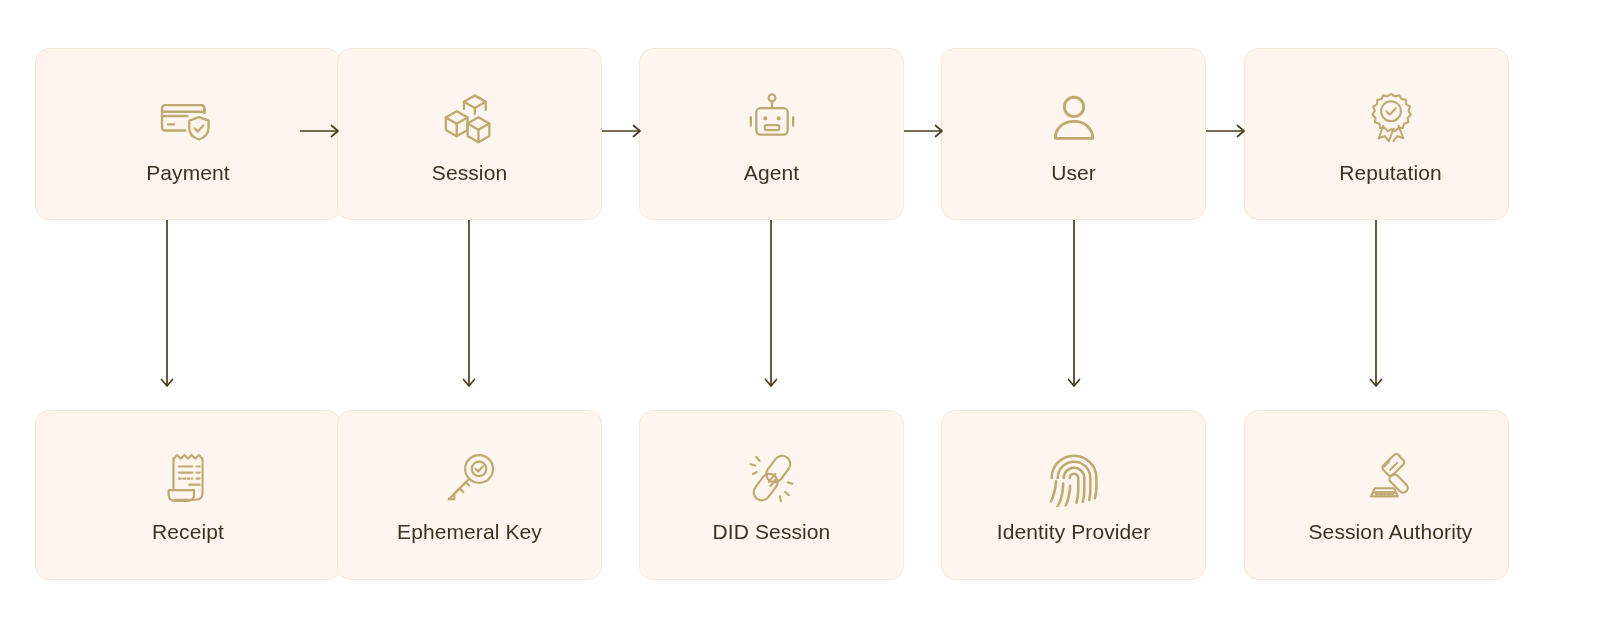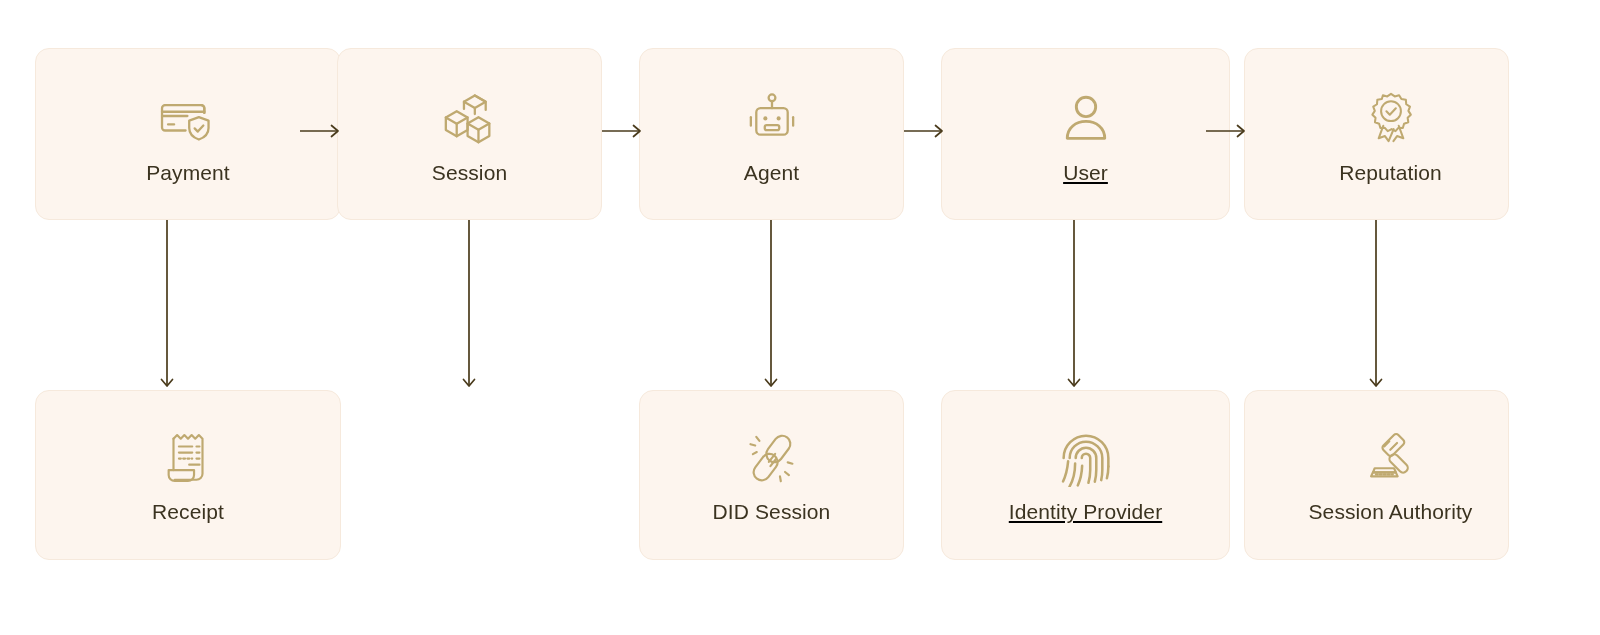--- a/index.html
+++ b/index.html
@@ -32,26 +32,26 @@
     line-height: 1.1;
     color: #3B3320;
     letter-spacing: .1px;
     white-space: nowrap;
   }
 
   
   .row-top { top: 48px; height: 172px; }
   .row-top .icon-wrap { margin-top: 4px; }
   
-  .row-bottom { top: 390px; height: 170px; }
+  .row-bottom { top: 410px; height: 170px; }
 
   .col0 { left: 35px;   width: 306px; }
   .col1 { left: 337px;  width: 265px; }
   .col2 { left: 639px;  width: 265px; }
-  .col3 { left: 941px;  width: 289px; text-decoration: underline; }
+  .col3 { left: 941px;  width: 265px; }
   .col4 { left: 1244px; width: 265px; padding-left: 28px; }
 
   
   .conn { position: absolute; overflow: visible; }
   .conn path, .conn line { stroke: #4A3B1C; stroke-width: 1.7; fill: none; }
   .conn .head { stroke: #4A3B1C; stroke-width: 1.7; fill: none;
                 stroke-linecap: round; stroke-linejoin: round; }
 
   .h-arrow { top: 119px; width: 46px; height: 24px; }
   .h0 { left: 300px; } .h1 { left: 602px; }
@@ -151,20 +151,34 @@
         <path d="M16.5 19.5h11"></path>
           <path d="M31 19.5h2.5"></path>
         <path d="M16.5 24.5h11" stroke-dasharray="1.6 1.9"></path>
         <path d="M31 24.5h2.5"></path>
         <path d="M25 29.5h8.5"></path>
       </svg>
     </span>
     <span class="card-label">Receipt</span>
   </div>
 
+  <div class="card row-bottom col1">
+    <span class="icon-wrap">
+      <svg viewBox="0 0 48 48" fill="none" stroke="#BFA970" stroke-width="1.8" stroke-linecap="round" stroke-linejoin="round">
+        <circle cx="31.5" cy="16.5" r="11.5"></circle>
+        <circle cx="31.5" cy="16.5" r="6"></circle>
+        <path d="M28.8 16.6l2 2.1 4-4.4"></path>
+        <path d="M23.4 24.6L6.5 41.5"></path>
+        <path d="M6.5 41.5H11v-4.4"></path>
+        <path d="M12.2 35.8l3.2-3.2 3 3"></path>
+        <path d="M17.4 30.6l3.1-3.1 3 3"></path>
+      </svg>
+    </span>
+    <span class="card-label">Ephemeral Key</span>
+  </div>
 
   <div class="card row-bottom col2">
     <span class="icon-wrap">
       <svg viewBox="0 0 48 48" fill="none" stroke="#BFA970" stroke-width="1.8" stroke-linecap="round" stroke-linejoin="round">
         <rect x="22.5" y="4.5" width="13.5" height="24" rx="6.7" transform="rotate(37 29.2 16.5)"></rect>
         <rect x="12" y="19.5" width="13.5" height="24" rx="6.7" transform="rotate(37 18.7 31.5)"></rect>
         <path d="M21.4 27.2l5.2-6.6"></path>
         <path d="M27.3 24.8l-4.6 5.9"></path>
         <path d="M11 6.5l2.6 3.3"></path>
         <path d="M6.2 12.6l3.9 1.1"></path>

